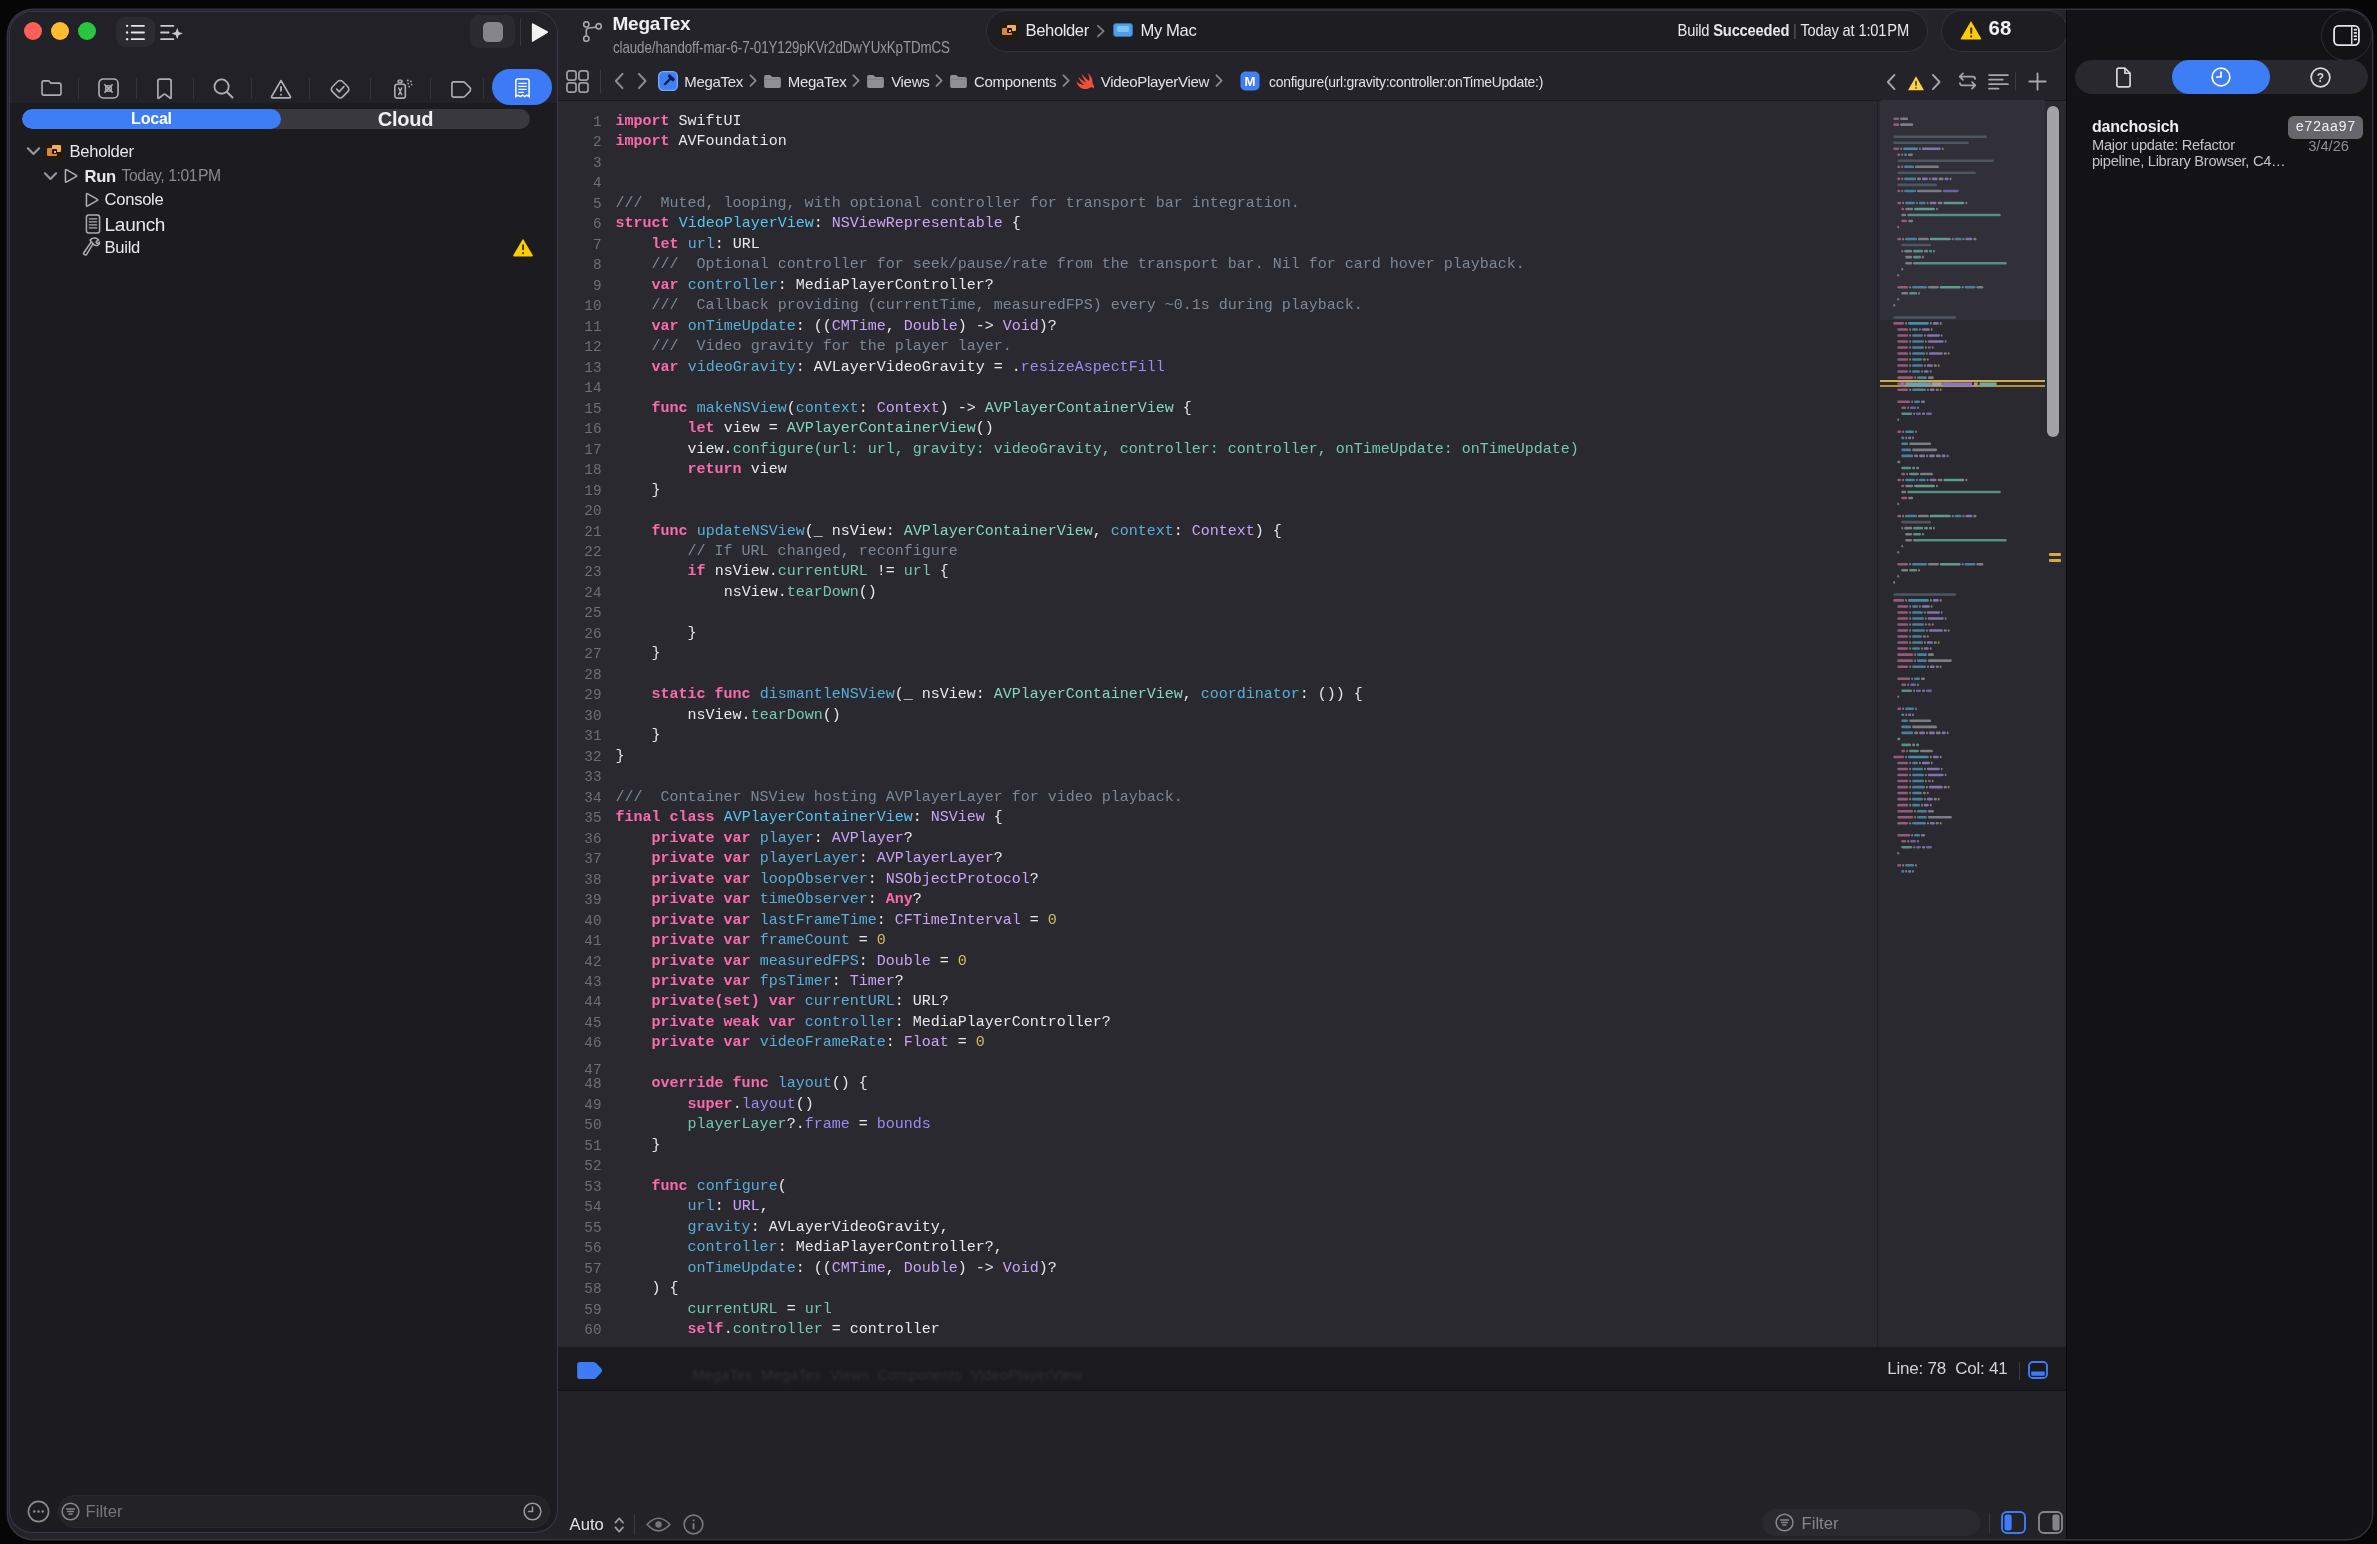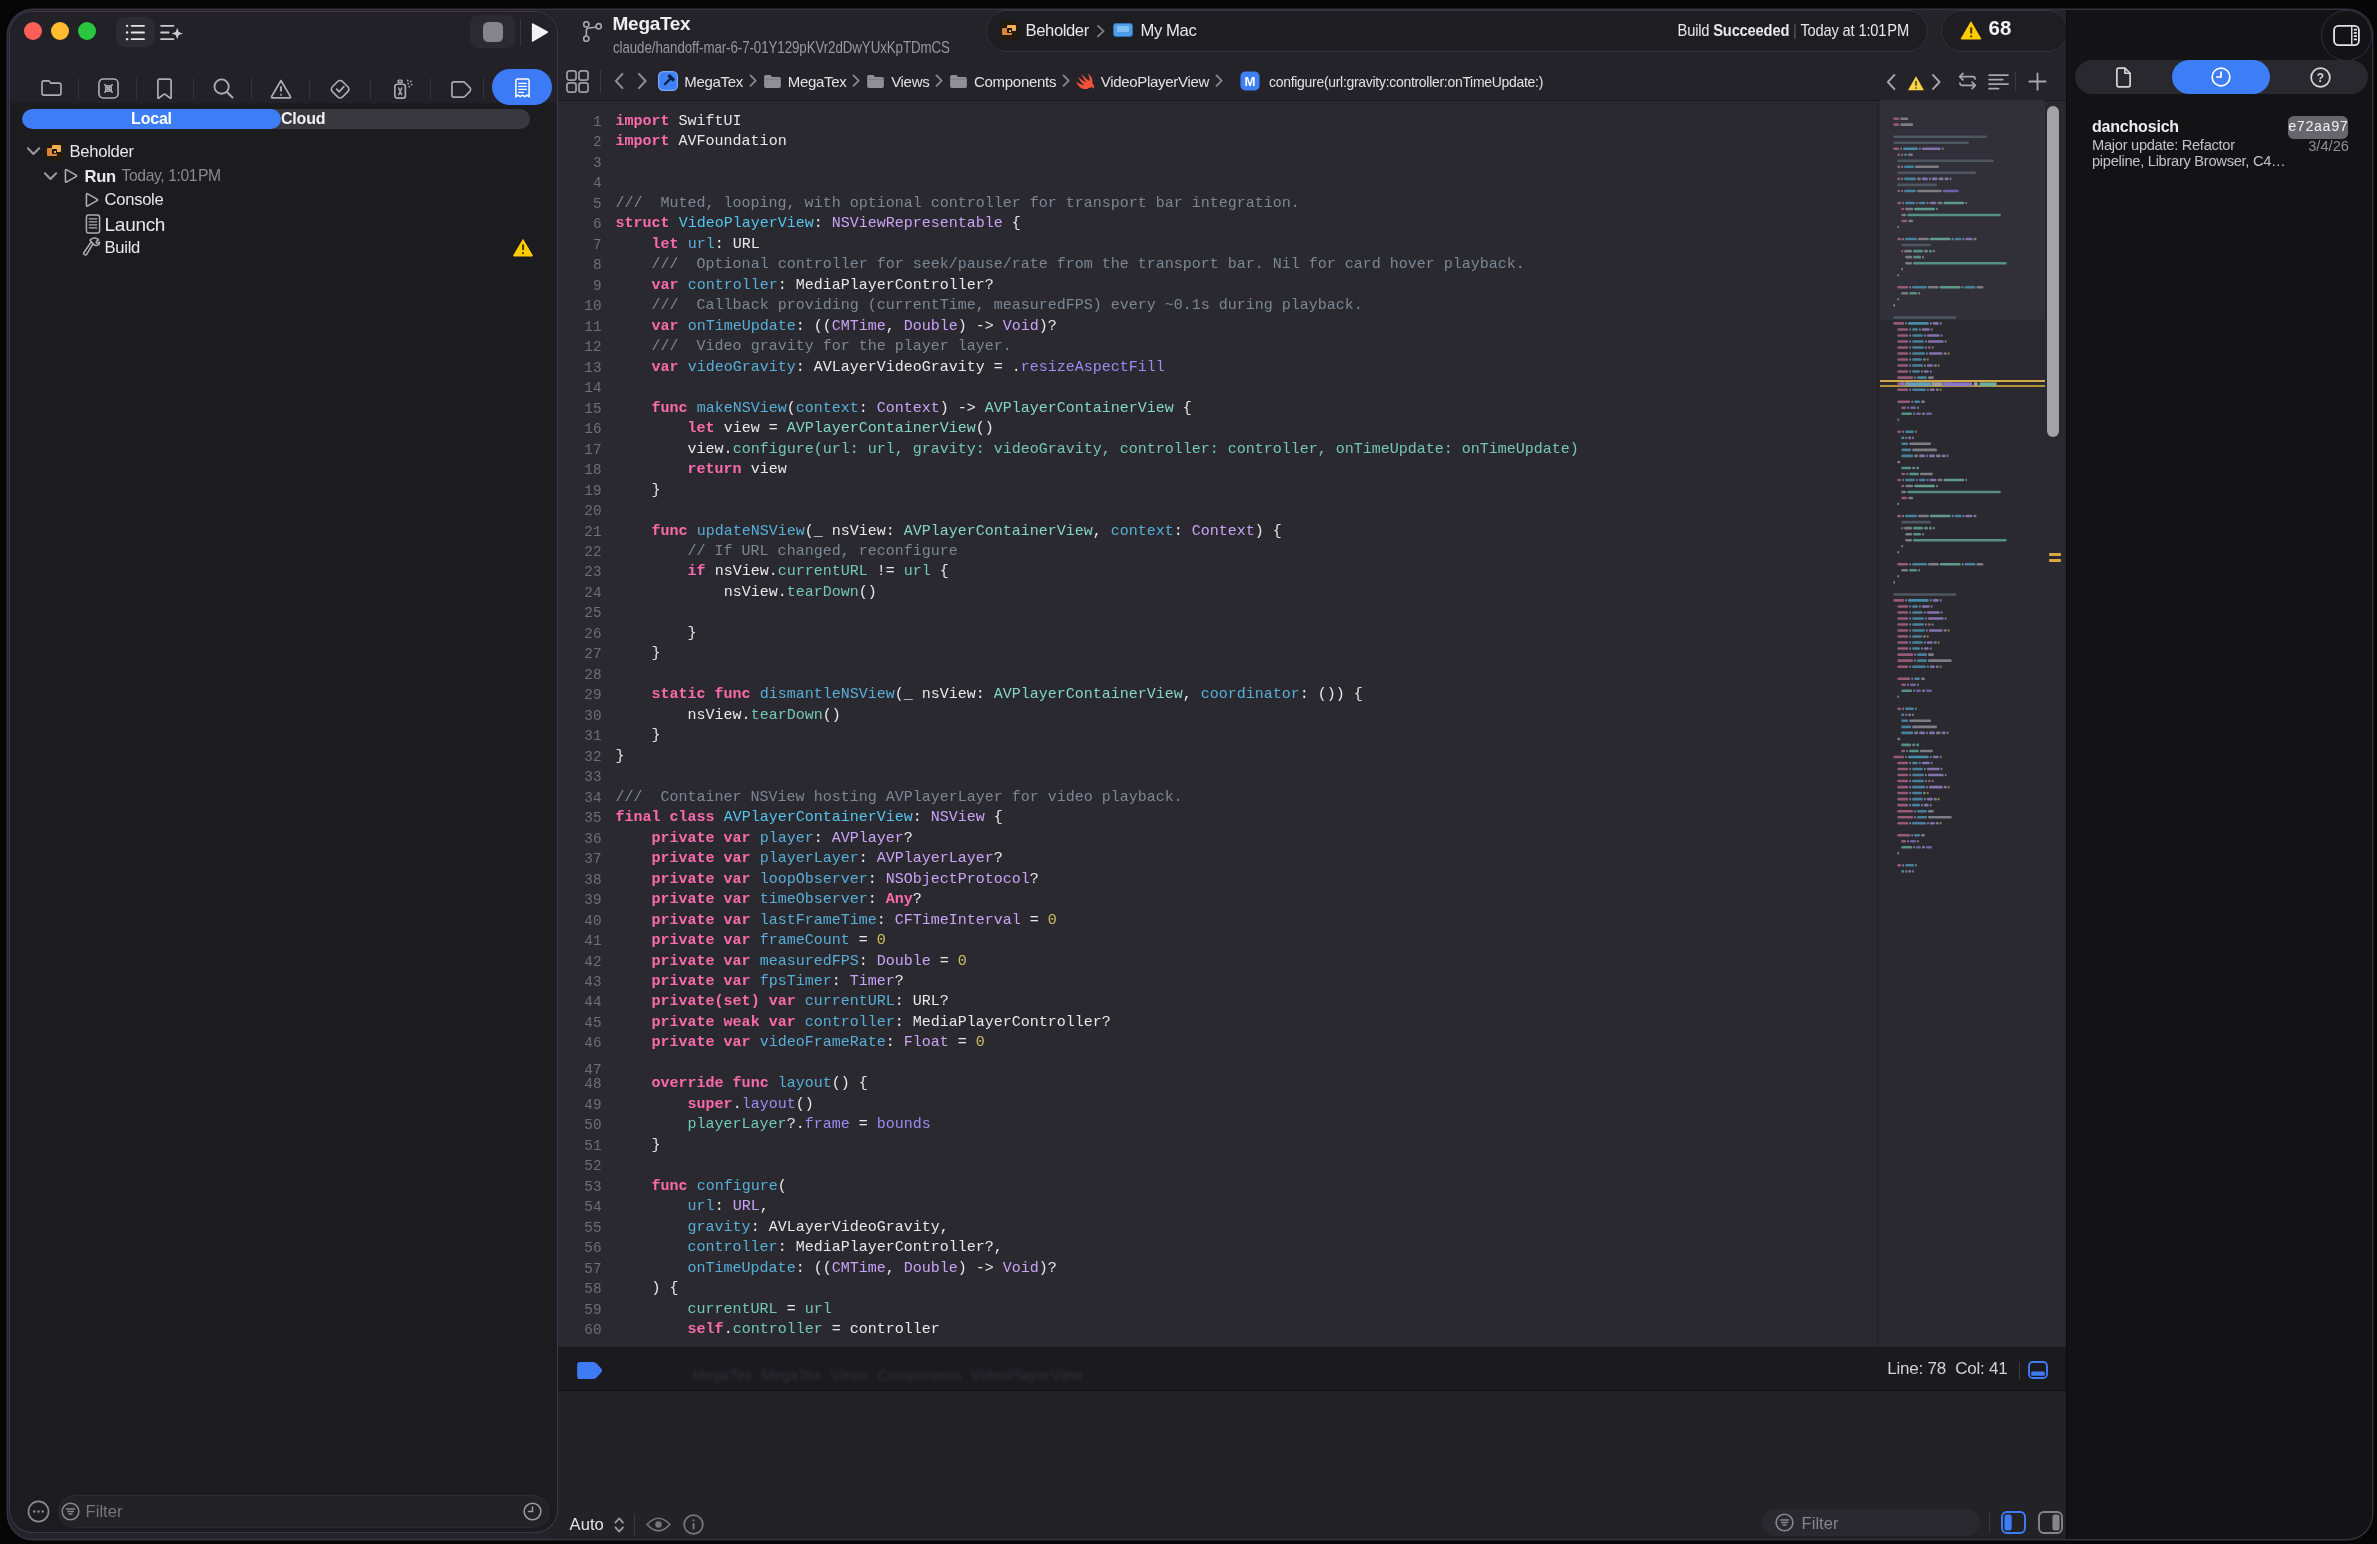--- a/index.html
+++ b/index.html
@@ -872,21 +872,21 @@
       <div class="abs" style="left:420px;top:66px;width:1px;height:21px;background:#343339;"></div>
       <div class="abs" style="left:473px;top:66px;width:1px;height:21px;background:#343339;"></div>
       <div class="abs" style="left:482px;top:57px;width:60px;height:36px;border-radius:18px;background:#3C7BF5;"></div>
       <svg class="abs" style="left:504px;top:66px;" width="17" height="20" viewBox="0 0 18 21" fill="none">
         <path d="M2 3 Q2 1 4 1 L14 1 Q16 1 16 3 L16 19.6 L13.7 18 L11.4 19.6 L9 18 L6.6 19.6 L4.3 18 L2 19.6 Z" stroke="#fff" stroke-width="1.6" fill="none"></path>
         <path d="M5 5.6 L13 5.6 M5 8.8 L13 8.8 M5 12 L13 12 M5 15.2 L10 15.2" stroke="#fff" stroke-width="1.4" stroke-linecap="round"></path>
       </svg>
       <div class="abs" style="left:12.4px;top:97px;width:508px;height:20px;border-radius:10px;background:#39383E;overflow:hidden;">
         <div class="abs" style="left:0;top:0;width:259px;height:20px;border-radius:10px;background:#3D7DF5;"></div>
         <div class="abs" style="left:0;top:0;width:259px;height:20px;line-height:20px;text-align:center;font-size:16px;font-weight:bold;color:#fff;letter-spacing:-0.2px;">Local</div>
-        <div class="abs" style="left:259px;top:0;width:249px;height:20px;line-height:20px;font-size:16px;font-weight:bold;color:#F0F0F2;letter-spacing:-0.2px;">Cloud</div>
+        <div class="abs" style="left:259px;top:0;width:249px;height:20px;line-height:20px;text-align:center;font-size:20px;font-weight:bold;color:#F0F0F2;letter-spacing:-0.2px;">Cloud</div>
       </div>
       <svg class="abs" style="left:16px;top:132px;" width="15" height="14.3" viewBox="0 0 16 15" fill="none">
         <path d="M2 4.5 L8 10.5 L14 4.5" stroke="#98979D" stroke-width="2.3" stroke-linecap="round" stroke-linejoin="round"></path>
       </svg>
       <div class="abs" style="left:35px;top:130px;width:19px;height:19px;border-radius:4.8px;background:#231a10;overflow:hidden;">
         <div class="abs" style="left:2.9px;top:6.7px;width:9.5px;height:7.6px;background:#D9863B;border-radius:1px;"></div>
         <div class="abs" style="left:7.6px;top:3.8px;width:8.6px;height:6.7px;background:#F0B057;border-radius:1px;"></div>
         <div class="abs" style="left:7.6px;top:7.6px;width:4.8px;height:4.8px;background:#1d1409;border-radius:1px;"></div>
         <div class="abs" style="left:9px;top:9px;width:2.4px;height:2.4px;background:#F0B057;"></div>
       </div>
@@ -960,18 +960,18 @@
         </svg>
         <svg class="abs" style="left:153px;top:58px;" width="20" height="20" viewBox="0 0 21 21" fill="none">
           <circle cx="10.5" cy="10.5" r="9.3" stroke="#FFFFFF" stroke-width="1.8"></circle>
           <path d="M10.5 5.4 L10.5 10.5 L6 10.5" stroke="#FFFFFF" stroke-width="1.8" stroke-linecap="round"></path>
         </svg>
         <svg class="abs" style="left:252px;top:58px;" width="21" height="21" viewBox="0 0 22 22" fill="none">
           <circle cx="11" cy="11" r="9.8" stroke="#D7D7DA" stroke-width="1.8"></circle>
           <text x="11" y="15.4" text-anchor="middle" font-family="Liberation Sans" font-size="12.5" font-weight="bold" fill="#D7D7DA">?</text>
         </svg>
         <div class="abs" style="left:34px;top:109px;font-size:16px;font-weight:bold;color:#EEEEF0;letter-spacing:-0.2px;">danchosich</div>
-        <div class="abs" style="left:230px;top:107px;width:60px;height:23px;border-radius:5.7px;background:#67666D;line-height:23px;text-align:center;font-family:'Liberation Mono',monospace;font-size:14.3px;color:#EFEFF1;">e72aa97</div>
+        <div class="abs" style="left:230px;top:107px;width:75px;height:23px;border-radius:5.7px;background:#67666D;line-height:23px;text-align:center;font-family:'Liberation Mono',monospace;font-size:14.3px;color:#EFEFF1;">e72aa97</div>
         <div class="abs" style="left:34px;top:128px;width:228px;font-size:14.7px;line-height:16.6px;color:#C2C2C7;letter-spacing:-0.3px;">Major update: Refactor<br>pipeline, Library Browser, C4…</div>
         <div class="abs" style="left:215px;top:129px;width:76px;text-align:right;font-size:14.7px;color:#8F8E95;">3/4/26</div>
       </div>
     </div>
   </div>
 
 </body></html>

